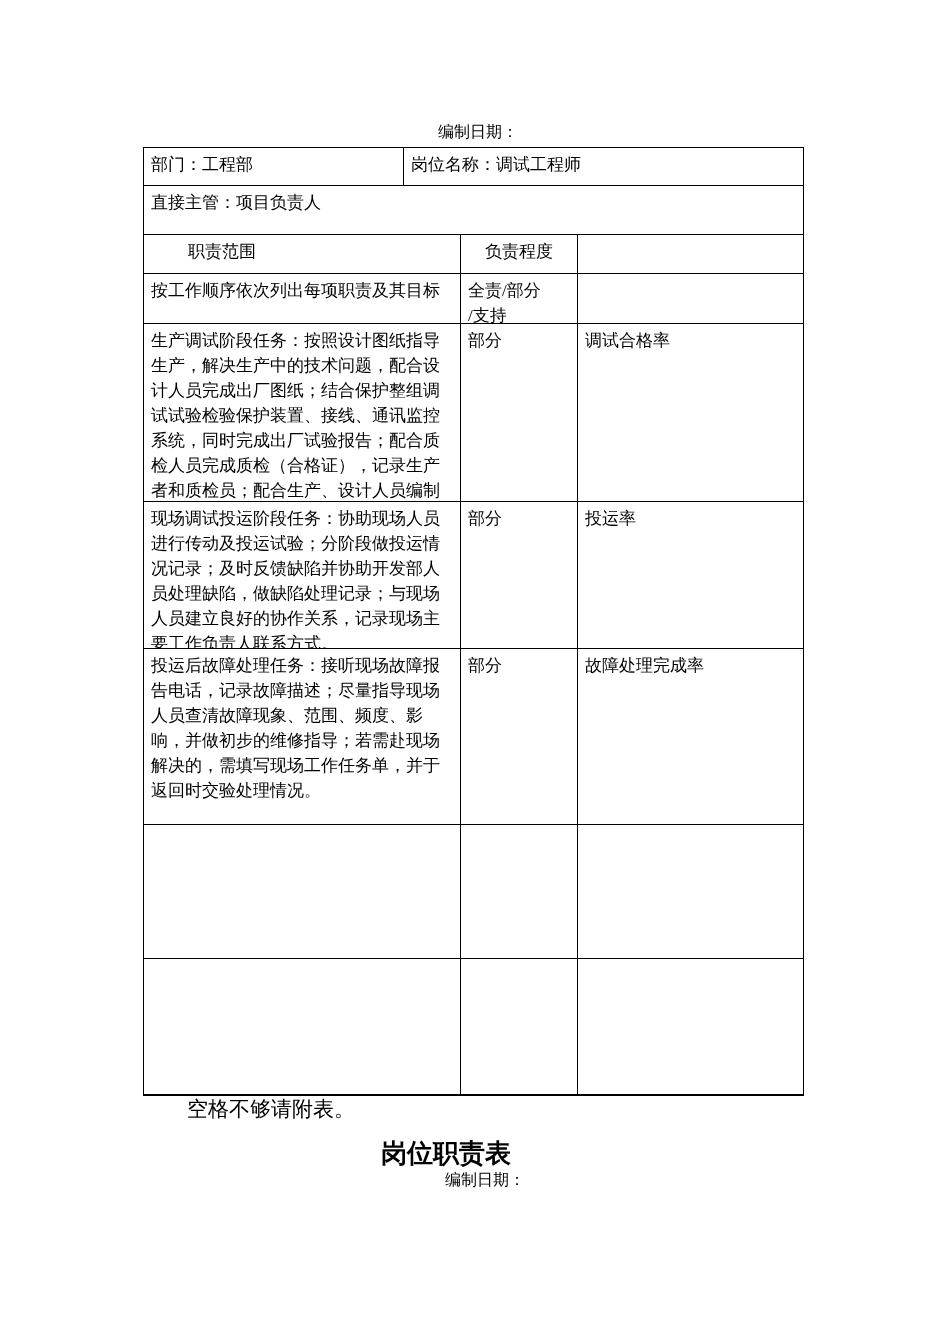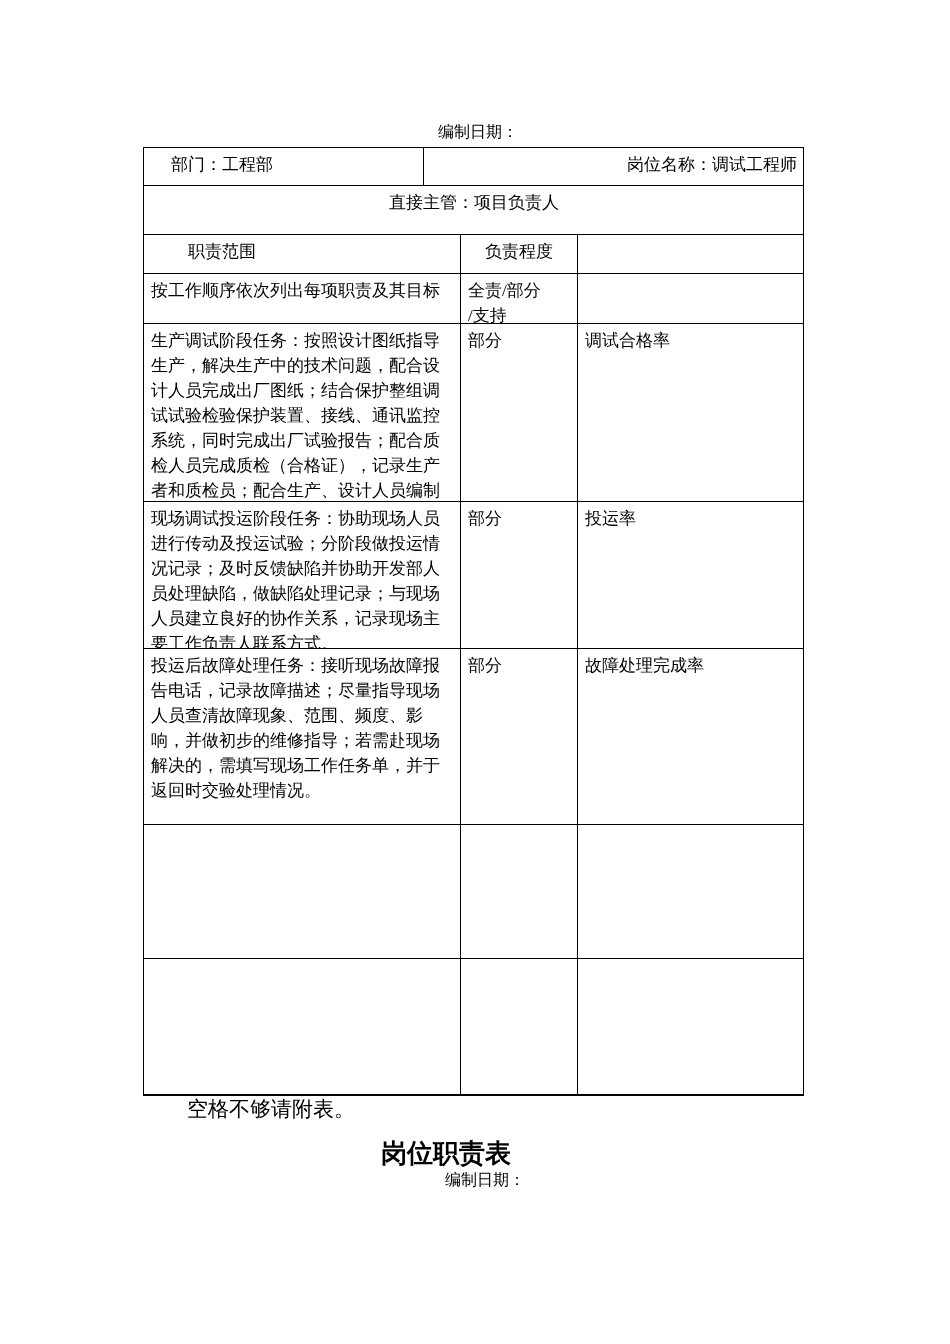--- a/index.html
+++ b/index.html
@@ -37,22 +37,22 @@
   .r1{height:38px;}
   .r2{height:49px;}
   .r3{height:39px;}
   .r4{height:50px;}
   .r5{height:178px;}
   .r6{height:147px;}
   .r7{height:176px;}
   .r8{height:134px;}
   .r9{height:135px;}
   
-  .c-dept{width:260px;margin-left:20px;}
-  .c-pos{flex:1;text-align:right;}
+  .c-dept{width:260px;}
+  .c-pos{flex:1;}
   
   .c-scope{width:317px;}
   .c-degree{width:117px;}
   .c-assess{flex:1;}
   .indent-scope{padding-left:44px;}
   .indent-assess{padding-left:36px;}
   .indent-qty{padding-left:38px;}
   .footer-note{
     position:absolute;
     left:187px;top:1097px;
@@ -81,21 +81,21 @@
   <div class="top-date">编制日期：</div>
 
   <div class="doc-table">
 
     <div class="trow r1">
       <div class="cell c-dept b-right">部门：工程部</div>
       <div class="cell c-pos">岗位名称：调试工程师</div>
     </div>
 
     <div class="trow r2">
-      <div class="cell" style="flex:1;text-align:center;">直接主管：项目负责人</div>
+      <div class="cell" style="flex:1;">直接主管：项目负责人</div>
     </div>
 
     <div class="trow r3">
       <div class="cell c-scope b-right indent-scope">职责范围</div>
       <div class="cell c-degree b-right" style="text-align:center;padding-left:0;padding-right:0;">负责程度</div>
     </div>
 
     <div class="trow r4">
       <div class="cell c-scope b-right">按工作顺序依次列出每项职责及其目标</div>
       <div class="cell c-degree b-right">

